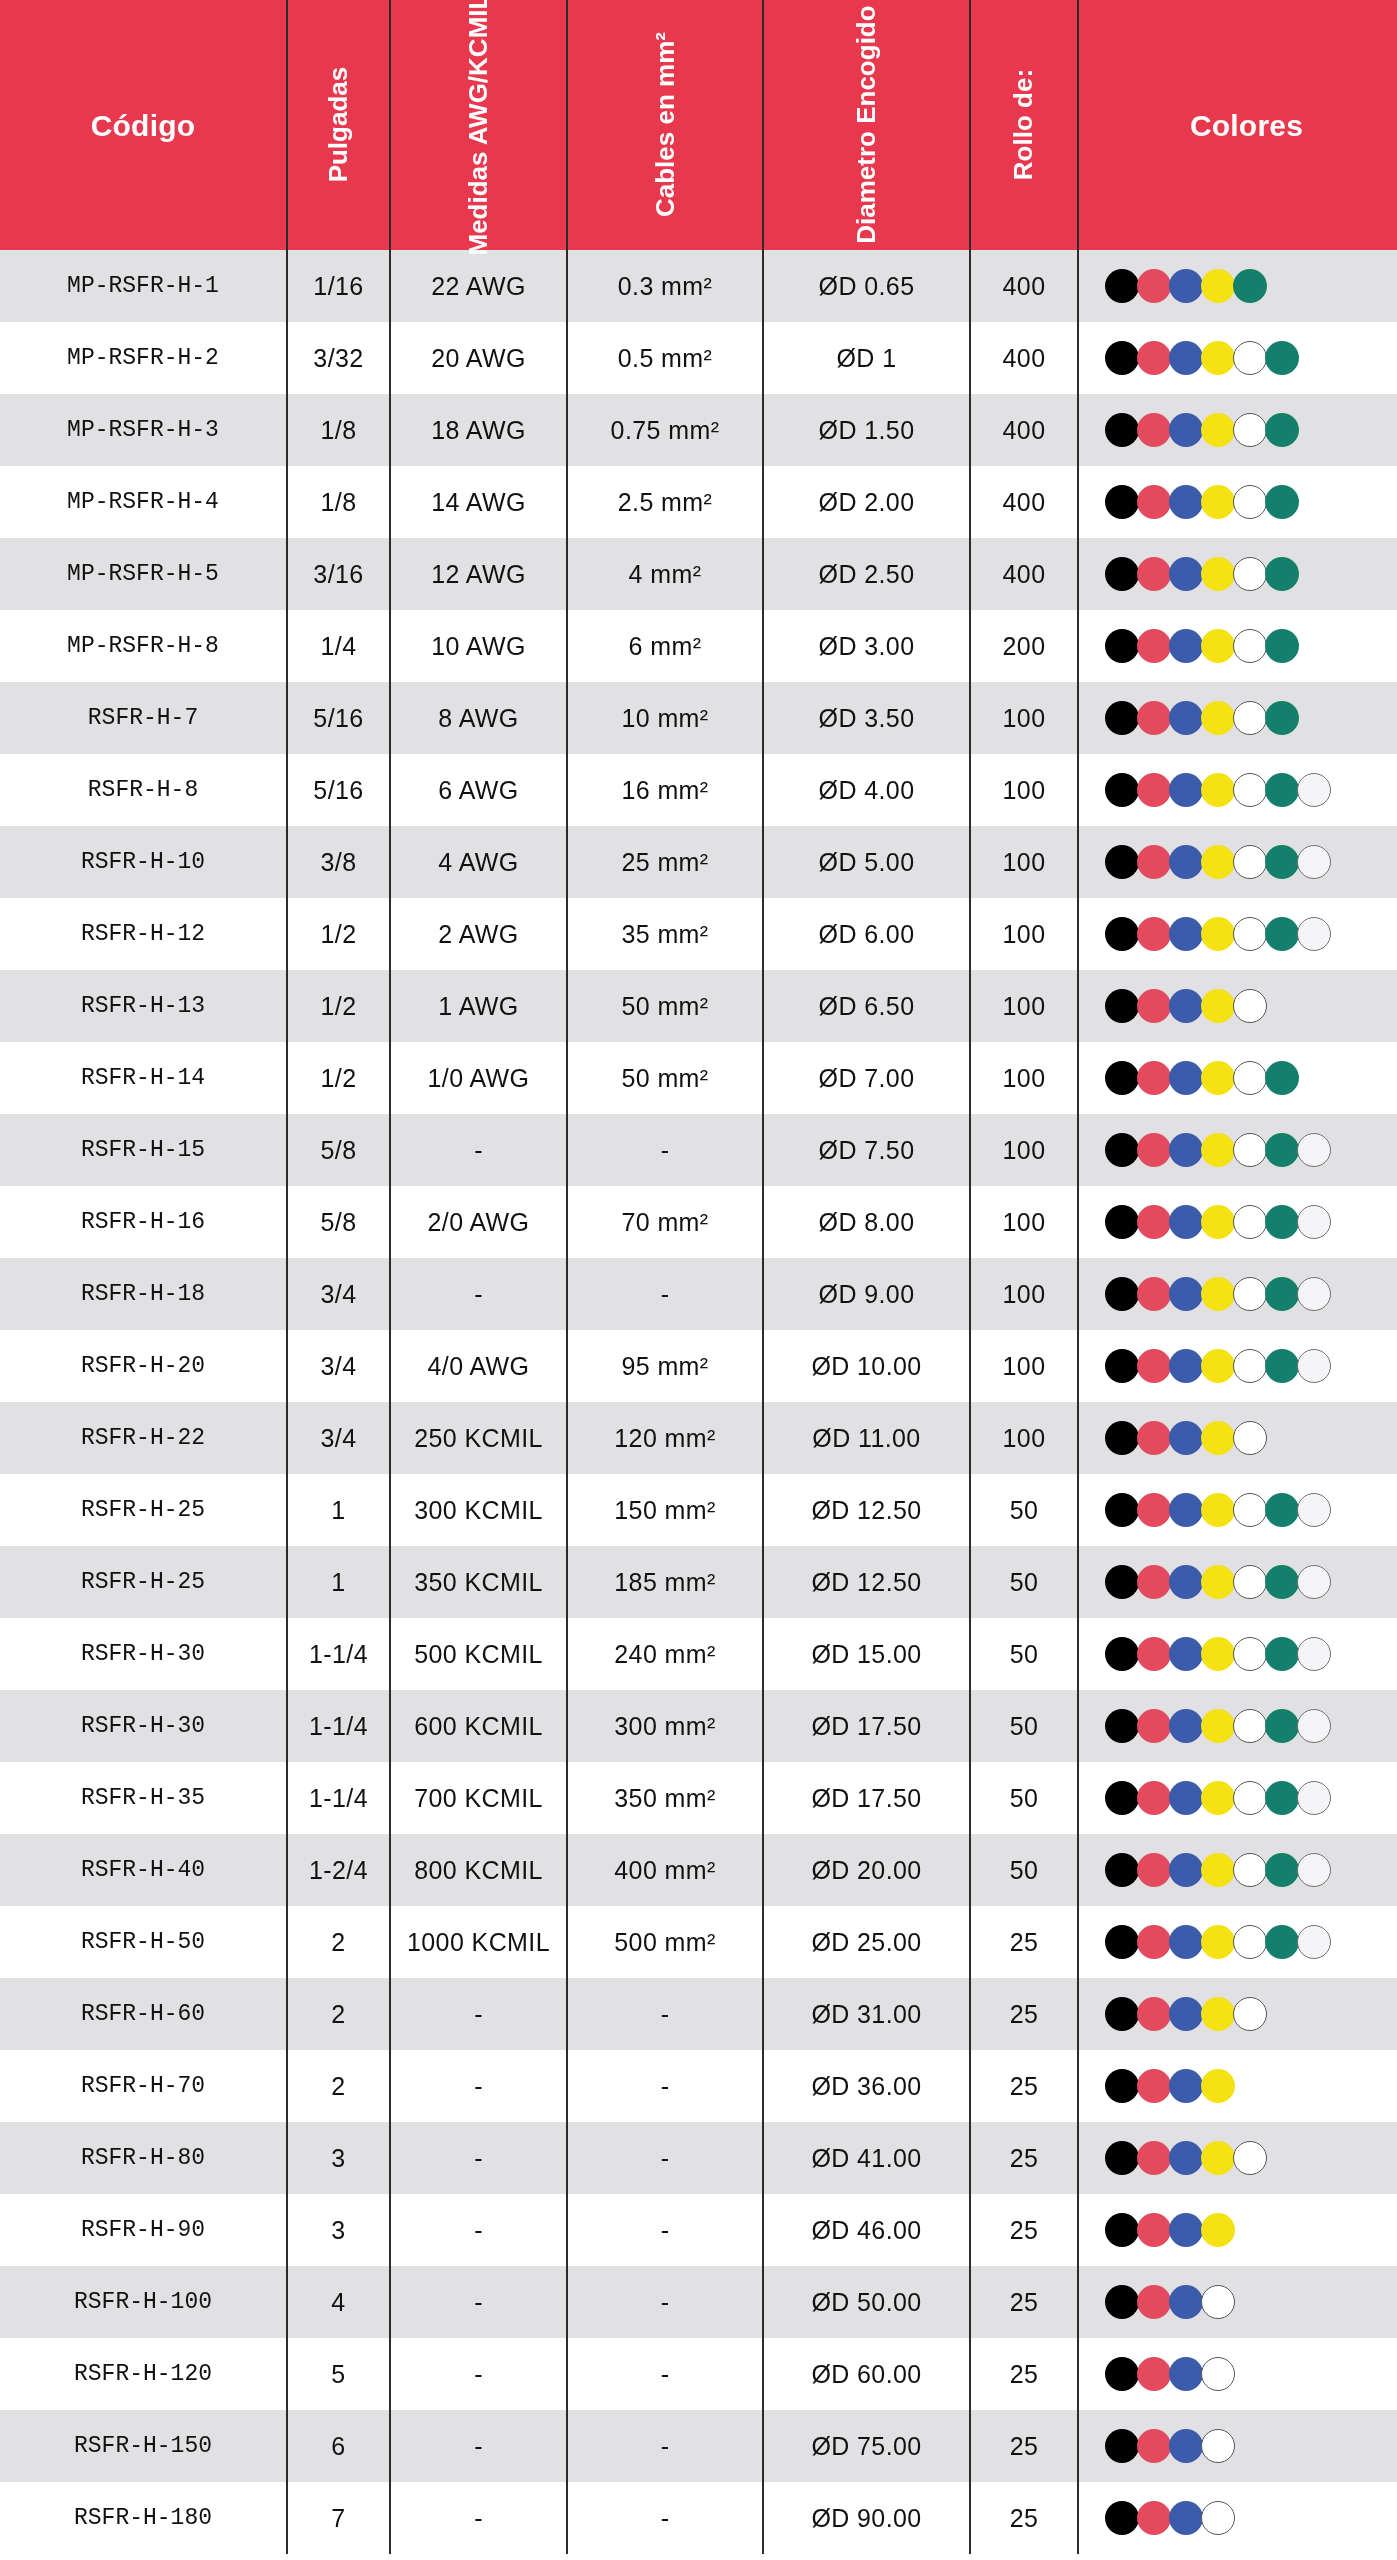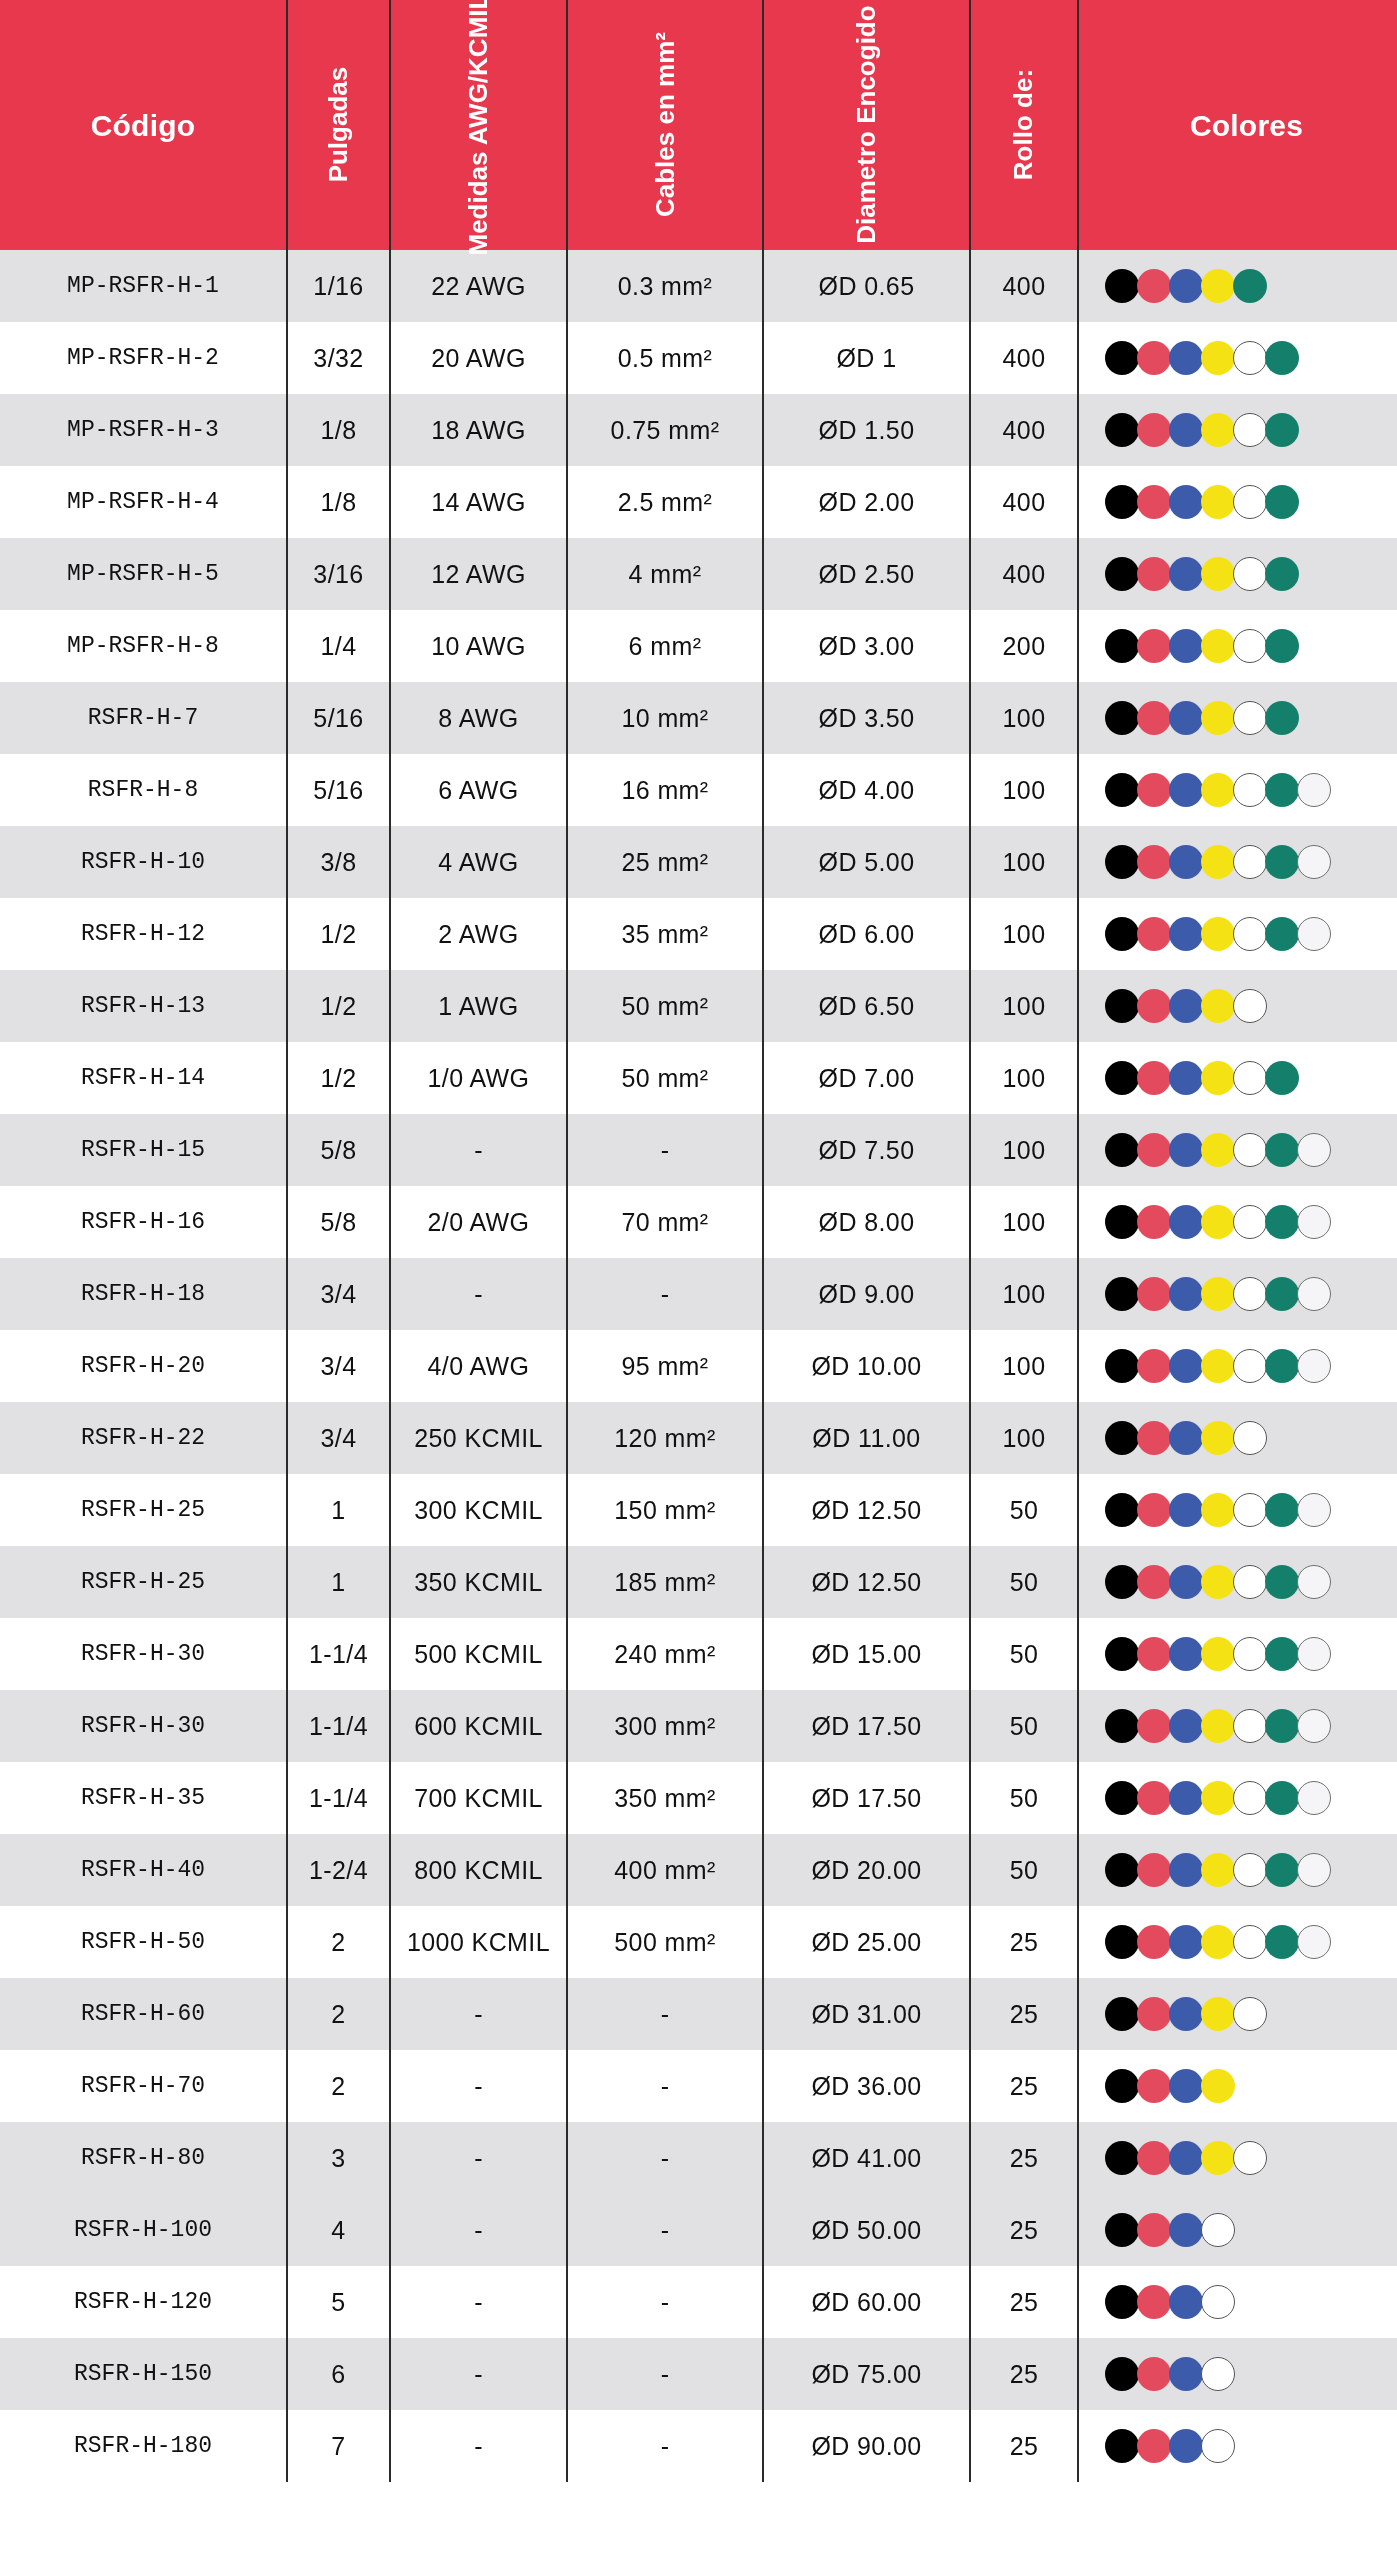--- a/index.html
+++ b/index.html
@@ -643,20 +643,36 @@
           <td class="colors">
             <div class="dots">
               <span class="dot c-black"></span>
               <span class="dot c-red"></span>
               <span class="dot c-blue"></span>
               <span class="dot c-yellow"></span>
               <span class="dot c-white"></span>
             </div>
           </td>
         </tr>
+        <tr class="plain">
+          <td class="code">RSFR-H-90</td>
+          <td>3</td>
+          <td>-</td>
+          <td>-</td>
+          <td>ØD 46.00</td>
+          <td>25</td>
+          <td class="colors">
+            <div class="dots">
+              <span class="dot c-black"></span>
+              <span class="dot c-red"></span>
+              <span class="dot c-blue"></span>
+              <span class="dot c-yellow"></span>
+            </div>
+          </td>
+        </tr>
         <tr class="alt">
           <td class="code">RSFR-H-100</td>
           <td>4</td>
           <td>-</td>
           <td>-</td>
           <td>ØD 50.00</td>
           <td>25</td>
           <td class="colors">
             <div class="dots">
               <span class="dot c-black"></span>

